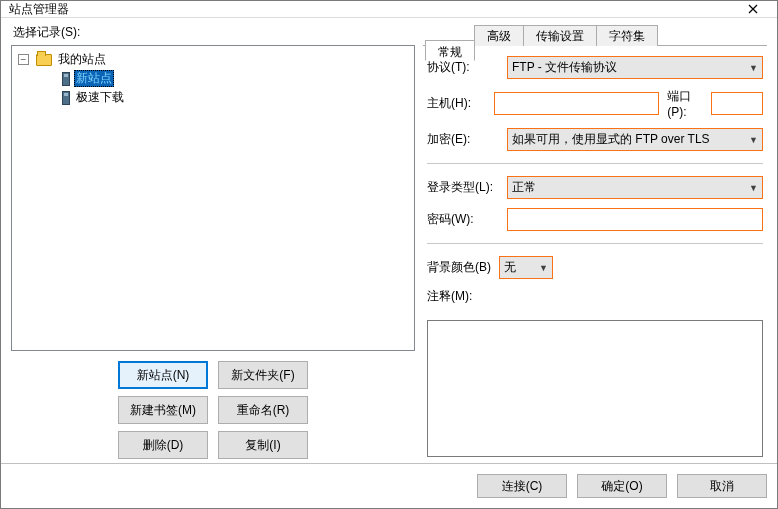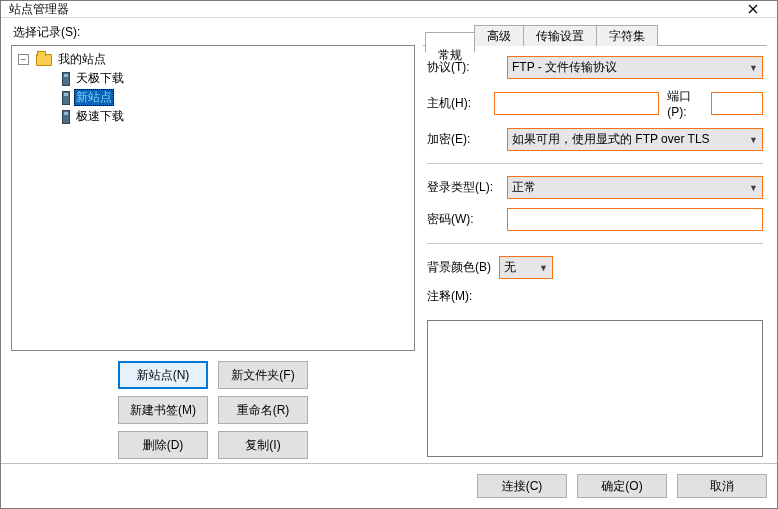--- a/index.html
+++ b/index.html
@@ -130,22 +130,22 @@
     border: 1px solid #acacac;
     border-bottom: none;
     margin-right: -1px;
     background: #f0f0f0;
     position: relative; top: 1px;
   }
   .tab:first-child { margin-left: 2px; }
   .tab.active {
     background: #fff;
     border-bottom: 1px solid #fff;
-    top: 8px;
-    padding-top: 14px;
+    top: 16px;
+    padding-top: 3px;
   }
   .form {
     flex: 1;
     padding: 10px 4px 2px 4px;
     display: flex; flex-direction: column;
     gap: 9px;
   }
   .form-row {
     display: flex; align-items: center;
     gap: 8px;
@@ -206,26 +206,20 @@
 
     <div class="left-pane">
       <div class="left-label">选择记录(S):</div>
 
       <div class="tree-box">
         <div class="tree-root">
           <div class="tree-row">
             <span class="expando">−</span>
             <span class="folder-icon"></span>
             <span class="tree-label">我的站点</span>
-          </div>
-          <div class="tree-row">
-            <span class="indent"></span>
-              <span class="branch-img"></span>
-            <span class="server-icon"></span>
-            <span class="tree-label">天极下载</span>
           </div>
           <div class="tree-row">
             <span class="indent"></span>
               <span class="branch-img"></span>
             <span class="server-icon"></span>
             <span class="tree-label selected">新站点</span>
           </div>
           <div class="tree-row">
             <span class="indent"></span>
               <span class="branch-img"></span>

